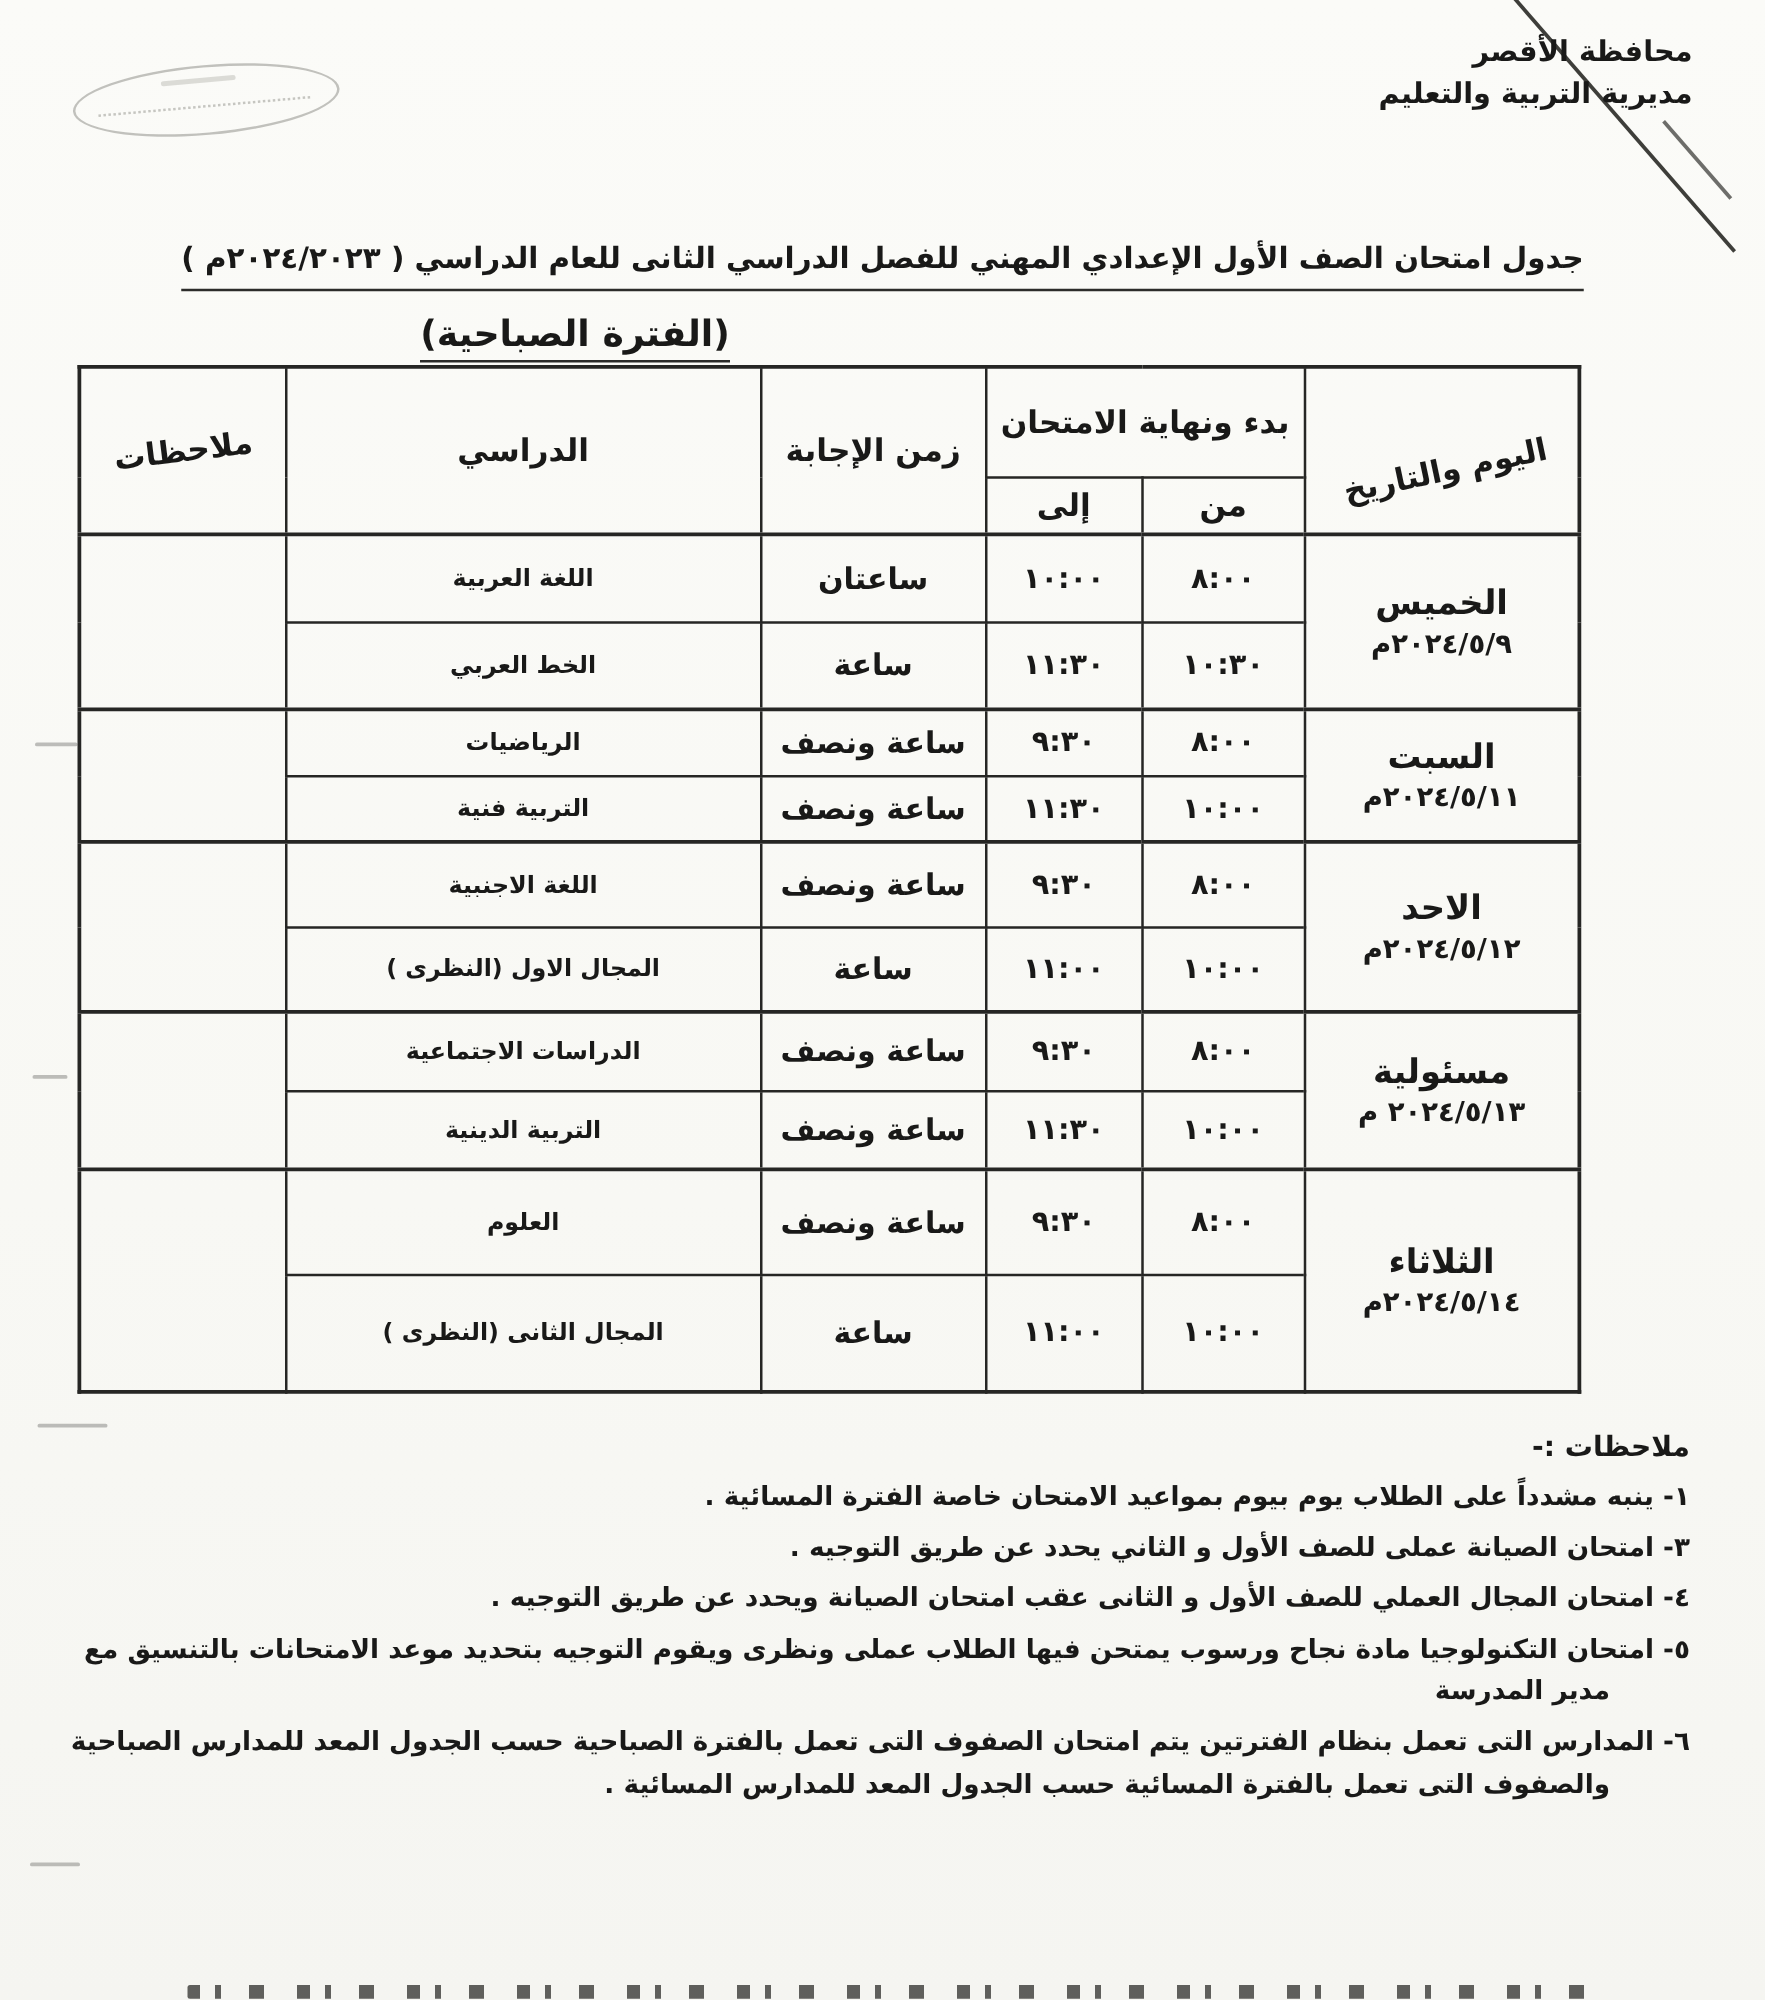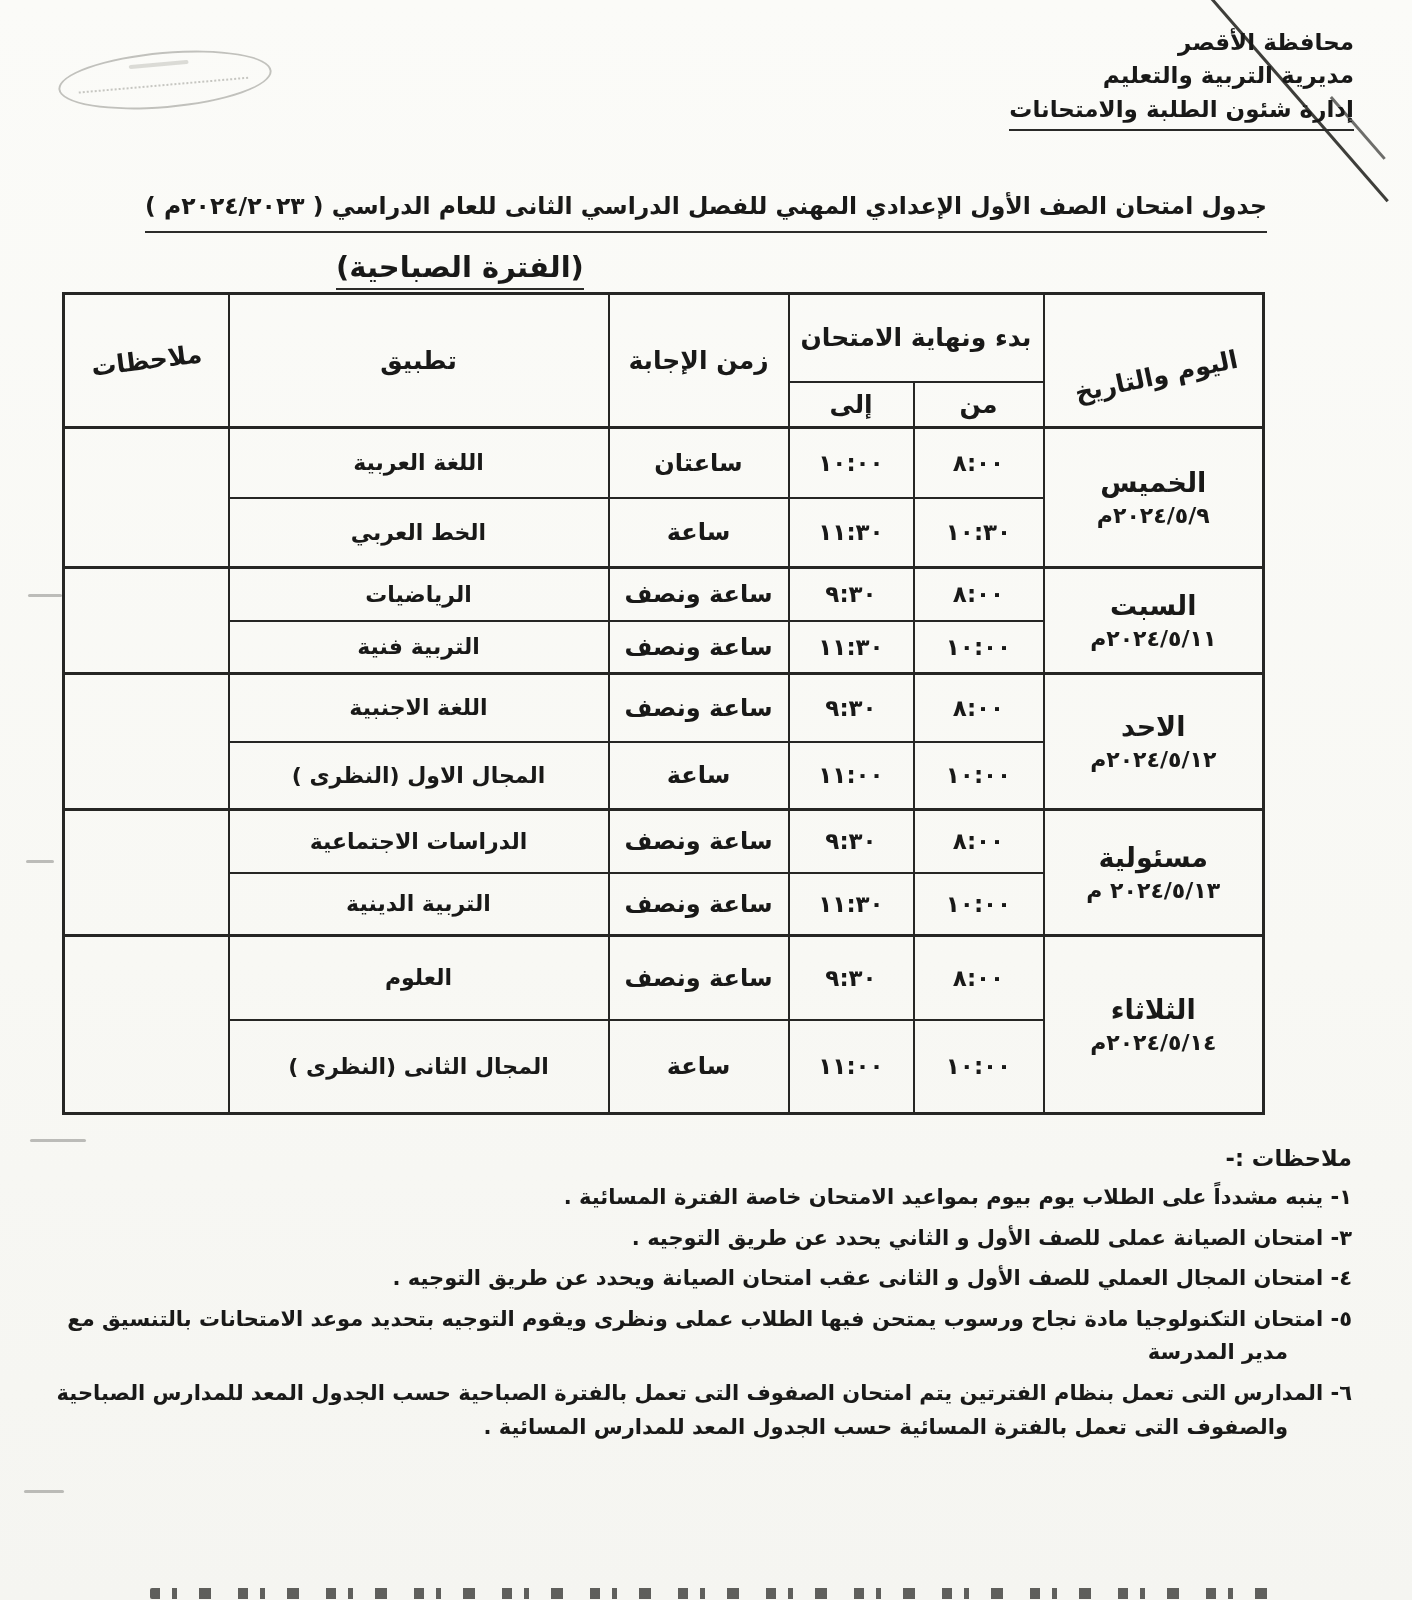--- a/index.html
+++ b/index.html
@@ -82,21 +82,21 @@
   tr.hrow1 { height: 88px; }
   tr.hrow2 { height: 46px; }
   .schedule tbody tr:first-child td { border-top-width: 3px; }
   tr.block-start td { border-top-width: 3px; }
   .tilt { display: inline-block; transform: rotate(-12deg) translateY(16px); }
   .tilt2 { display: inline-block; transform: rotate(-7deg); }
   .day-name { font-size: 27px; }
   .day-date { font-size: 22px; margin-top: 5px; letter-spacing: .5px; }
   td.time { font-size: 23px; letter-spacing: 1.5px; }
   td.dur  { font-size: 24px; }
-  td.subj { font-size: 22px; }
+  td.subj { font-size: 19px; }
   tr.rh70 td { height: 70px; }
   tr.rh53 td { height: 53px; }
   tr.rh68 td { height: 68px; }
   tr.rh63 td { height: 63px; }
   tr.rh84 td { height: 84px; }
   tr.rh94 td { height: 94px; border-radius: 32px; }
 
   
   .notes {
     position: absolute; top: 1140px; right: 60px; width: 1298px;
@@ -124,23 +124,20 @@
   <div class="fold-line"></div>
   <div class="fold-line2"></div>
   <div class="dash a"></div>
   <div class="dash b"></div>
   <div class="dash c"></div>
   <div class="dash d"></div>
 
   <div class="org-header">
     <div>محافظة الأقصر</div>
     <div>مديرية التربية والتعليم</div>
-    <div>
-      <span class="dept">إدارة شئون الطلبة والامتحانات</span>
-    </div>
   </div>
 
   <div class="title">
     <span class="u">جدول امتحان الصف الأول الإعدادي المهني  للفصل الدراسي الثانى للعام الدراسي ( ٢٠٢٤/٢٠٢٣م )</span>
   </div>
   <div class="subtitle">
     <span class="u">(الفترة الصباحية)</span>
   </div>
 
   <table class="schedule">
@@ -152,21 +149,21 @@
         <col style="width:380px">
         <col style="width:165px">
     </colgroup>
     <thead>
       <tr class="hrow1">
         <th rowspan="2">
           <span class="tilt">اليوم والتاريخ</span>
         </th>
         <th colspan="2">بدء ونهاية الامتحان</th>
         <th rowspan="2">زمن الإجابة</th>
-        <th rowspan="2">تطبيق</th>
+        <th rowspan="2">الدراسي</th>
         <th rowspan="2">
           <span class="tilt2">ملاحظات</span>
         </th>
       </tr>
       <tr class="hrow2">
         <th>من</th>
         <th>إلى</th>
       </tr>
     </thead>
     <tbody>

